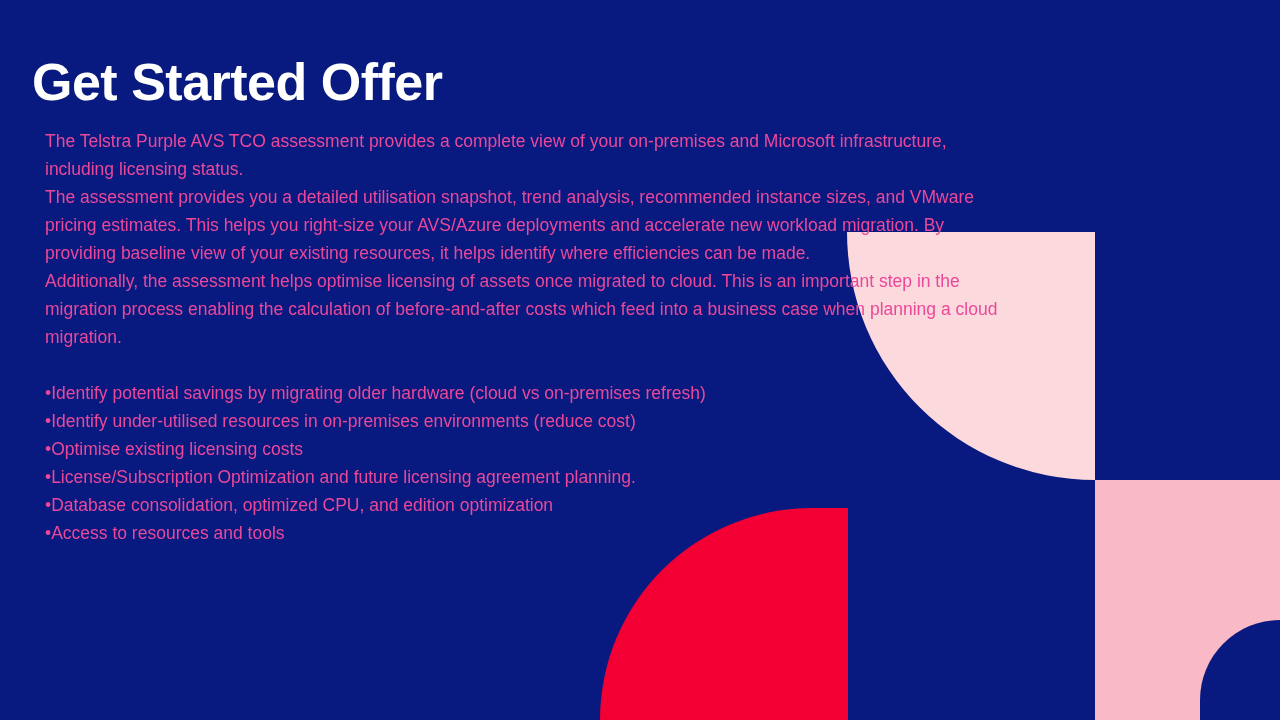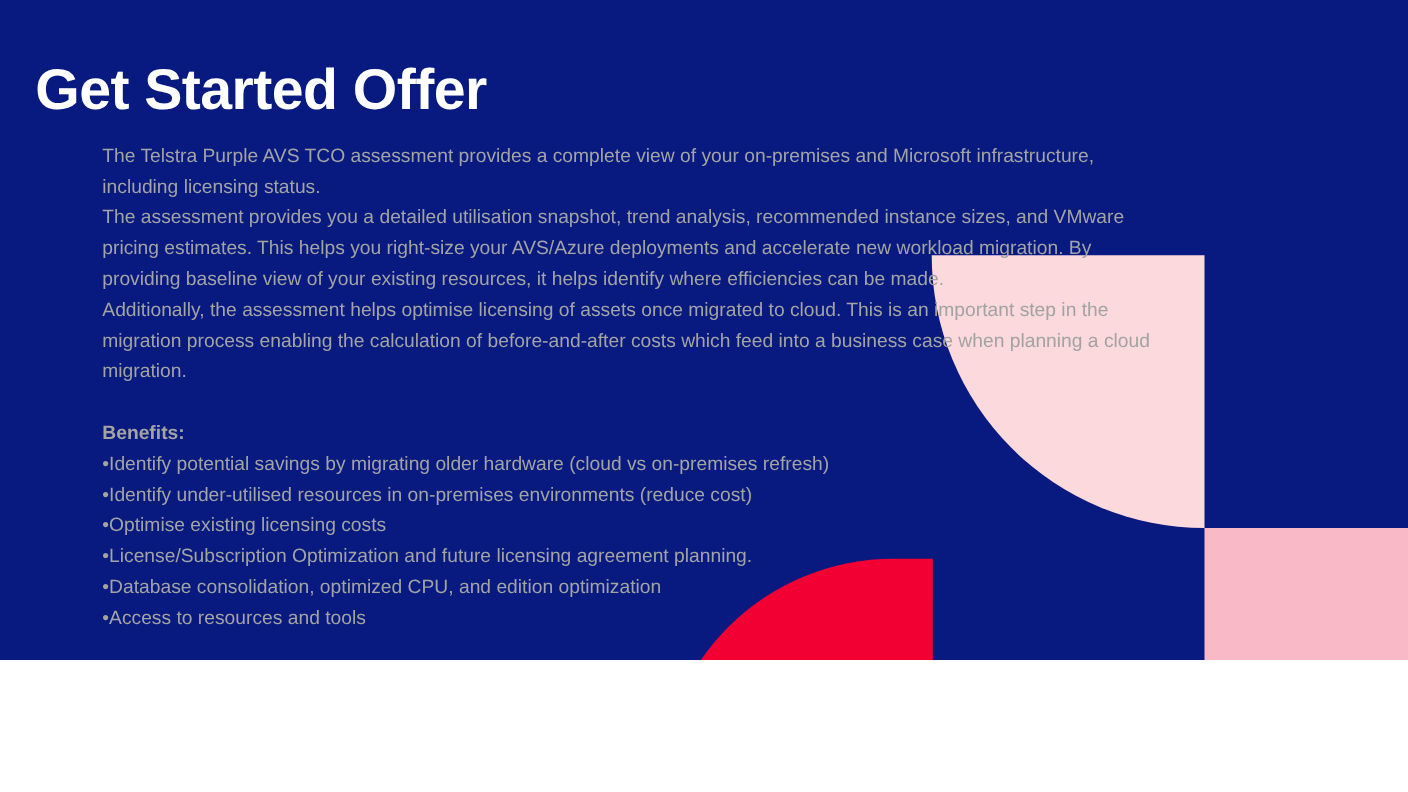--- a/index.html
+++ b/index.html
@@ -8,21 +8,21 @@
   }
   body {
     width: 1280px;
     height: 720px;
     overflow: hidden;
     font-family: "Liberation Sans", sans-serif;
   }
   .slide {
     position: relative;
     width: 1280px;
-    height: 600px;
+    height: 720px;
     background: #081a7f;
     overflow: hidden;
   }
 
   
   .deco-layer {
     position: absolute;
     inset: 0;
     pointer-events: none;
   }
@@ -98,24 +98,23 @@
     font-weight: bold;
     color: #ffffff;
     letter-spacing: -0.5px;
     line-height: 1.15;
   }
   .body-block {
     position: absolute;
     left: 45px;
     top: 127px;
     width: 960px;
-    color: #a3a3a3;
+    color: #ec4899;
     font-size: 17.5px;
     line-height: 28px;
-    margin-left: 48px;
   }
   .para {
     margin: 0;
   }
   .spacer {
     height: 28px;
   }
   .benefits-heading {
     font-weight: bold;
     margin: 0;
@@ -150,21 +149,20 @@
 
     <h1 class="title">Get Started Offer</h1>
 
     <div class="body-block">
       <p class="para">The Telstra Purple AVS TCO assessment provides a complete view of your on-premises and Microsoft infrastructure, including licensing status.</p>
       <p class="para">The assessment provides you a detailed utilisation snapshot, trend analysis, recommended instance sizes, and VMware pricing estimates. This helps you right-size your AVS/Azure deployments and accelerate new workload migration. By providing baseline view of your existing resources, it helps identify where efficiencies can be made.</p>
       <p class="para">Additionally, the assessment helps optimise licensing of assets once migrated to cloud. This is an important step in the migration process enabling the calculation of before-and-after costs which feed into a business case when planning a cloud migration.</p>
 
       <div class="spacer"></div>
 
-      <p class="benefits-heading">Benefits:</p>
 
       <ul class="bullet-list">
         <li><span class="dot">•</span><span>Identify potential savings by migrating older hardware (cloud vs on-premises refresh)</span></li>
         <li><span class="dot">•</span><span>Identify under-utilised resources in on-premises environments (reduce cost)</span></li>
         <li><span class="dot">•</span><span>Optimise existing licensing costs</span></li>
         <li><span class="dot">•</span><span>License/Subscription Optimization and future licensing agreement planning.</span></li>
         <li><span class="dot">•</span><span>Database consolidation, optimized CPU, and edition optimization</span></li>
         <li><span class="dot">•</span><span>Access to resources and tools</span></li>
       </ul>
     </div>

